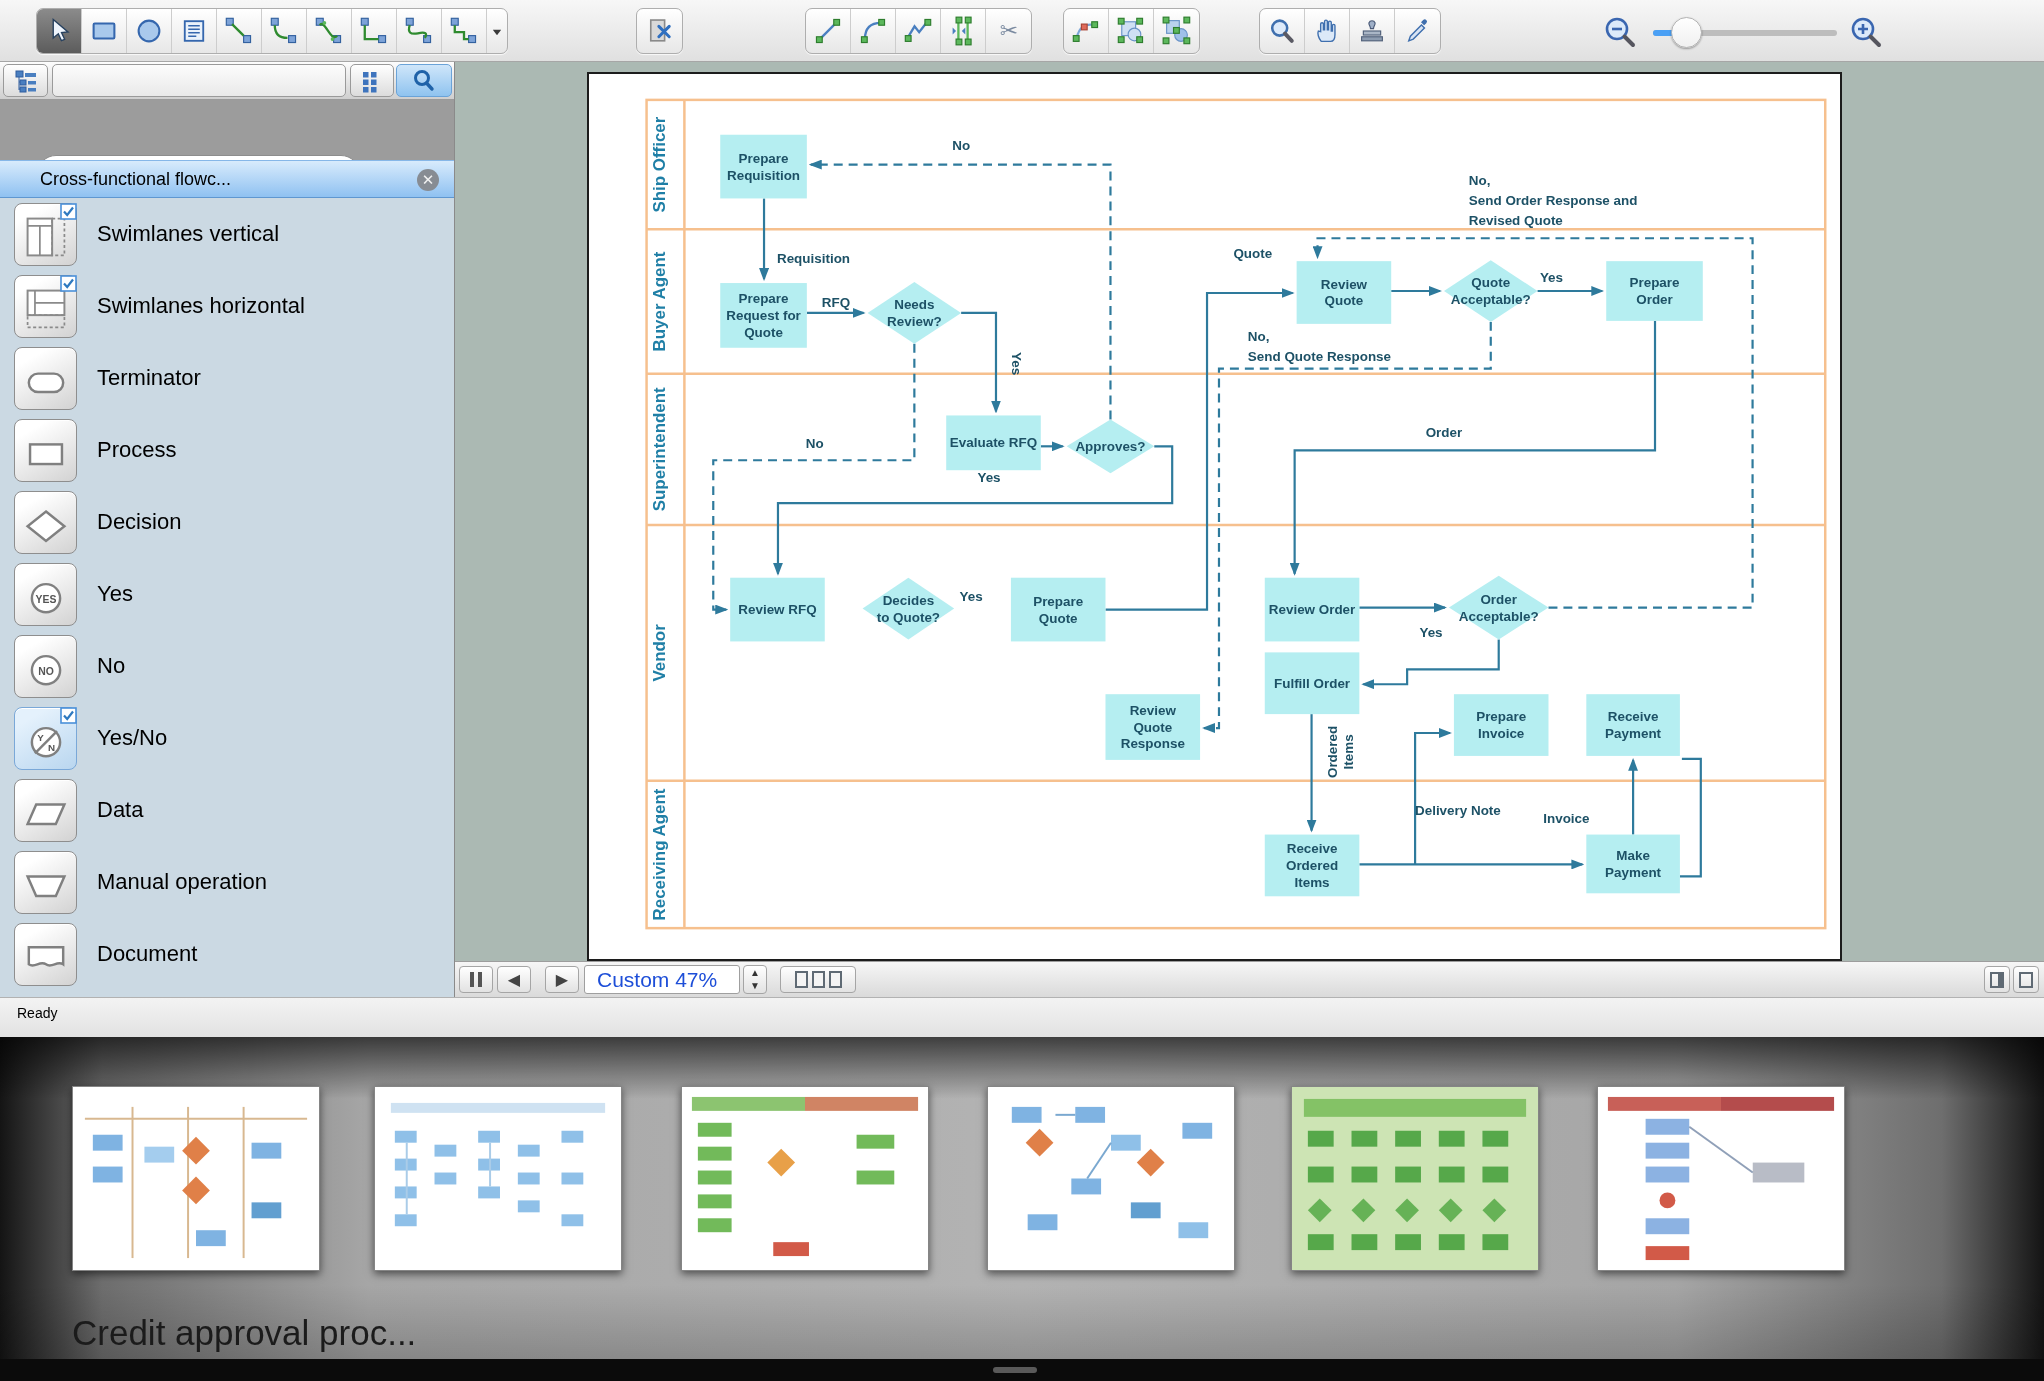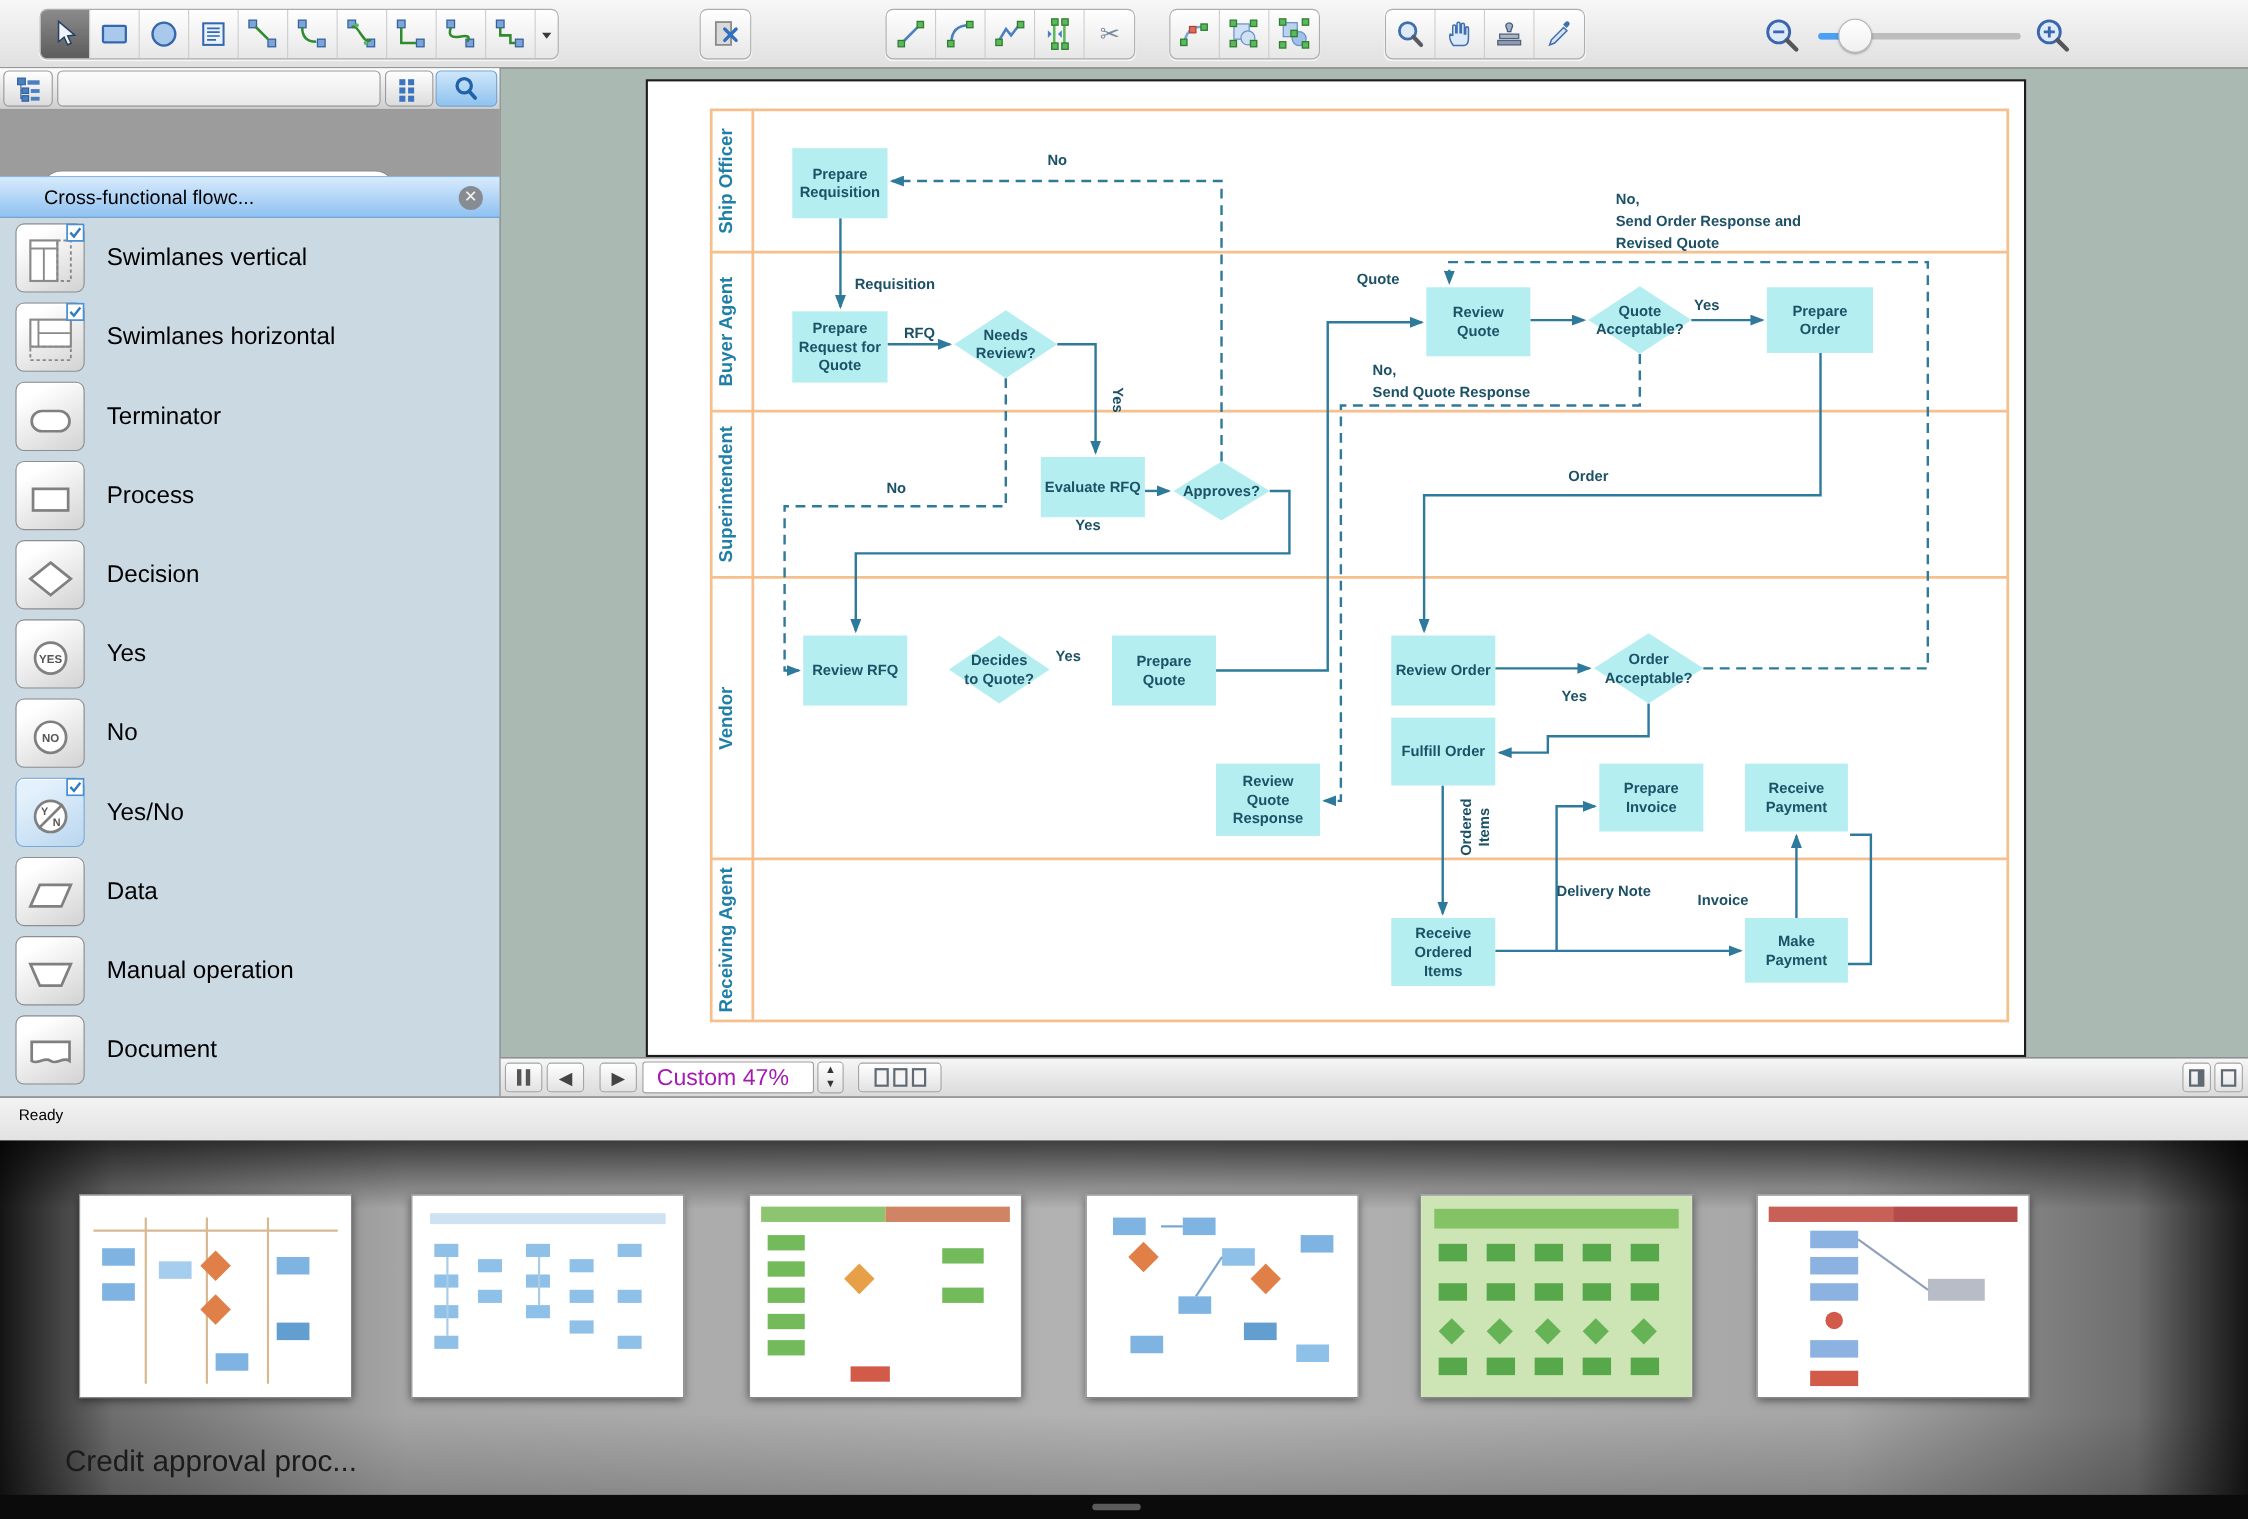--- a/index.html
+++ b/index.html
@@ -65,42 +65,42 @@
     border:2px solid #1c1c1c; }
   .page svg { width:100%; height:100%; display:block; }
 
   
   .navbar { position:absolute; left:455px; top:961px; right:0; height:36px;
     background:linear-gradient(#f6f6f6,#dadada); border-top:1px solid #9d9d9d; }
   .nbtn { position:absolute; top:4px; height:27px; border:1px solid #a5a5a5; border-radius:4px;
     background:linear-gradient(#fff,#e2e2e2); display:flex; align-items:center; justify-content:center;
     cursor:pointer; color:#444; }
   .zoomfield { position:absolute; left:129px; top:3px; width:156px; height:29px; background:#fff;
-    border:1px solid #9f9f9f; border-radius:3px; font-size:21px; color:#a21caf;
+    border:1px solid #9f9f9f; border-radius:3px; font-size:21px; color:#1d4ed8;
     display:flex; align-items:center; padding-left:12px; cursor:pointer; }
   .stepper { position:absolute; left:288px; top:3px; width:24px; height:29px;
     border:1px solid #a5a5a5; border-radius:4px; background:linear-gradient(#fff,#e2e2e2);
     font-size:10px; line-height:13px; text-align:center; color:#333; cursor:pointer; }
   .pagesbtn span { display:inline-block; width:13px; height:17px; border:2px solid #5f6a74;
     margin:0 2px; background:#f4f4f4; }
 
   
   .statusbar { position:absolute; left:0; top:997px; width:100%; height:40px;
     background:linear-gradient(#f3f3f3,#e2e2e2); border-top:1px solid #b2b2b2; }
   .statusbar span { position:absolute; left:17px; top:7px; font-size:14px; color:#000; }
 
   
   .filmstrip { position:absolute; left:0; top:1037px; width:100%; height:344px;
     background:linear-gradient(90deg,#141414 0%,#6e6e6e 5%,#a6a6a6 18%,#b3b3b3 50%,#a6a6a6 82%,#6e6e6e 95%,#141414 100%); }
   .filmstrip::before { content:""; position:absolute; inset:0;
     background:linear-gradient(180deg,rgba(0,0,0,.65) 0%,rgba(0,0,0,0) 18%,rgba(0,0,0,0) 72%,rgba(0,0,0,.25) 100%); pointer-events:none; }
   .thumb { position:absolute; top:49px; width:248px; height:185px; background:#fff;
     border:1px solid #858585; box-shadow:0 3px 8px rgba(0,0,0,.55); cursor:pointer; }
   .thumb svg { width:100%; height:100%; display:block; }
-  .caption { position:absolute; left:59px; top:276px; font-size:27px; color:#1b1b1b; }
+  .caption { position:absolute; left:72px; top:276px; font-size:35px; color:#1b1b1b; }
   .bstrip { position:absolute; left:0; bottom:0; width:100%; height:22px; background:#0b0b0b; }
   .bhandle { position:absolute; left:993px; bottom:8px; width:44px; height:6px; border-radius:3px; background:#5a5a5a; }
 </style>
 </head>
 <body>
 
 <div class="app">
 
   <div class="toolbar">
     <div class="zoomctl">

